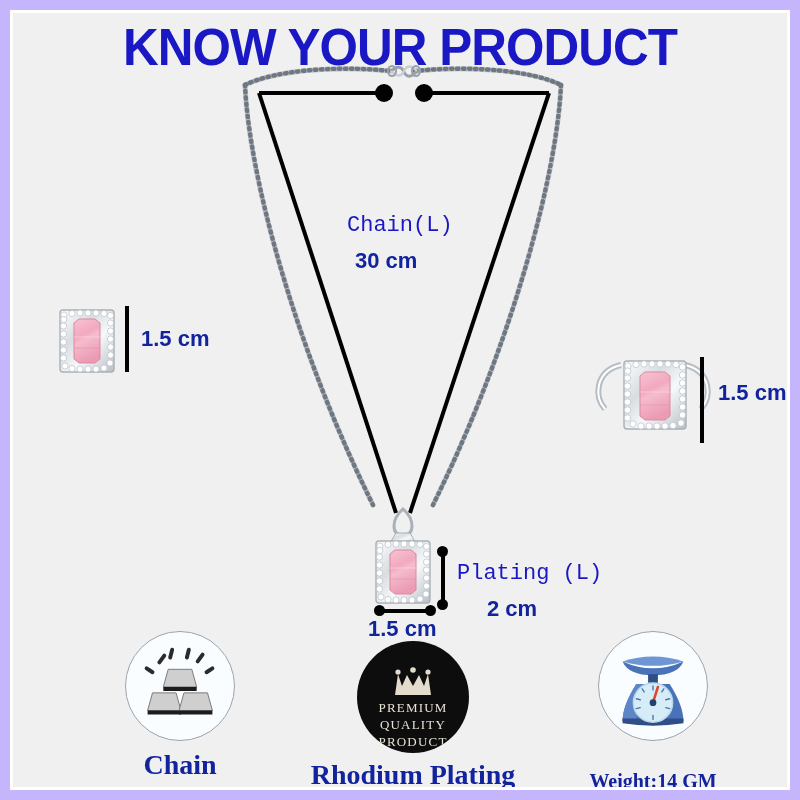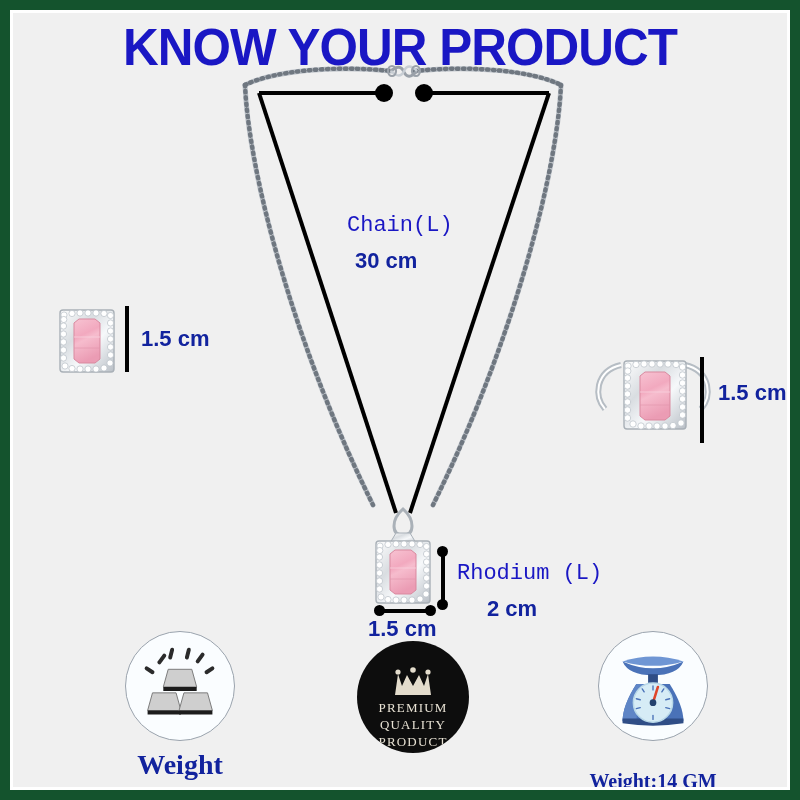--- a/index.html
+++ b/index.html
@@ -11,21 +11,21 @@
     overflow: hidden;
     font-family: "Liberation Sans", sans-serif;
     background: #ffffff;
   }
 
   
   #infographic {
     position: relative;
     width: 800px;
     height: 800px;
-    background: #14532d;          
+    background: #c4b5fd;          
     padding: 10px;
   }
   #canvas {
     position: relative;
     width: 100%;
     height: 100%;
     background: #f0f0f0;          
     border: 3px solid #ffffff;    
     overflow: hidden;
   }
@@ -334,21 +334,21 @@
   <div class="measure-v" style="left:683px;top:344px;width:11px;height:86px;">
     <div class="bar"></div>
   </div>
   <div class="dim-value" style="left:705px;top:367px;">1.5 cm</div>
 
   <div class="measure-v" style="left:424px;top:538px;width:11px;height:54px;">
     <div class="bar"></div>
     <div class="dot start"></div>
     <div class="dot end"></div>
   </div>
-  <div class="dim-label" style="left:444px;top:548px;">Rhodium (L)</div>
+  <div class="dim-label" style="left:444px;top:548px;">Plating (L)</div>
   <div class="dim-value" style="left:474px;top:583px;">2 cm</div>
 
   <div class="measure-h" style="left:366px;top:592px;width:52px;height:11px;">
     <div class="bar"></div>
     <div class="dot start"></div>
     <div class="dot end"></div>
   </div>
   <div class="dim-value" style="left:355px;top:603px;">1.5 cm</div>
 
   <div class="badge" style="left:62px;top:618px;">
@@ -367,36 +367,37 @@
         <path d="M 43 38 h 24 l 5 18 h -34 z" fill="#cfcfcf" stroke="#7a7a7a" stroke-width="1"></path>
         <path d="M 38 56 h 34 v 4 h -34 z" fill="#1c1c1c"></path>
 
         <path d="M 27 62 h 24 l 5 18 h -34 z" fill="#cfcfcf" stroke="#7a7a7a" stroke-width="1"></path>
         <path d="M 22 80 h 34 v 4 h -34 z" fill="#1c1c1c"></path>
 
         <path d="M 59 62 h 24 l 5 18 h -34 z" fill="#cfcfcf" stroke="#7a7a7a" stroke-width="1"></path>
         <path d="M 54 80 h 34 v 4 h -34 z" fill="#1c1c1c"></path>
       </svg>
     </div>
-    <div class="badge-label">Weight</div>
+    <div class="badge-label">Chain</div>
   </div>
 
   <div class="badge" style="left:295px;top:628px;">
     <div class="badge-circle dark" style="width:112px;height:112px;text-decoration:underline;">
       <svg viewBox="0 0 112 112" style="position:absolute;left:0;top:0;width:100%;height:100%;">
 
         <path d="M 41 33 l 4 12 l 5 -11 l 6 11 l 6 -11 l 5 11 l 4 -12 l 3 21 h -36 z" fill="#e3dccc"></path>
         <circle cx="41" cy="31" r="2.6" fill="#e3dccc"></circle>
         <circle cx="56" cy="29" r="2.8" fill="#e3dccc"></circle>
         <circle cx="71" cy="31" r="2.6" fill="#e3dccc"></circle>
       </svg>
       <div class="seal-text" style="top:58px;">PREMIUM</div>
       <div class="seal-text" style="top:75px;">QUALITY</div>
       <div class="seal-text" style="top:92px;">PRODUCT</div>
     </div>
+    <div class="badge-label" style="margin-top:6px;">Rhodium Plating</div>
   </div>
 
   <div class="badge" style="left:535px;top:618px;">
     <div class="badge-circle light">
       <svg viewBox="0 0 110 110" style="width:100%;height:100%;">
 
         <path d="M 24 30 q 31 14 62 0 q -6 14 -31 14 q -25 0 -31 -14 z" fill="#4a72b8"></path>
         <path d="M 24 30 q 31 -10 62 0 q -31 9 -62 0 z" fill="#6f96d4"></path>
 
         <rect x="50" y="43" width="10" height="10" fill="#2f4d86"></rect>

